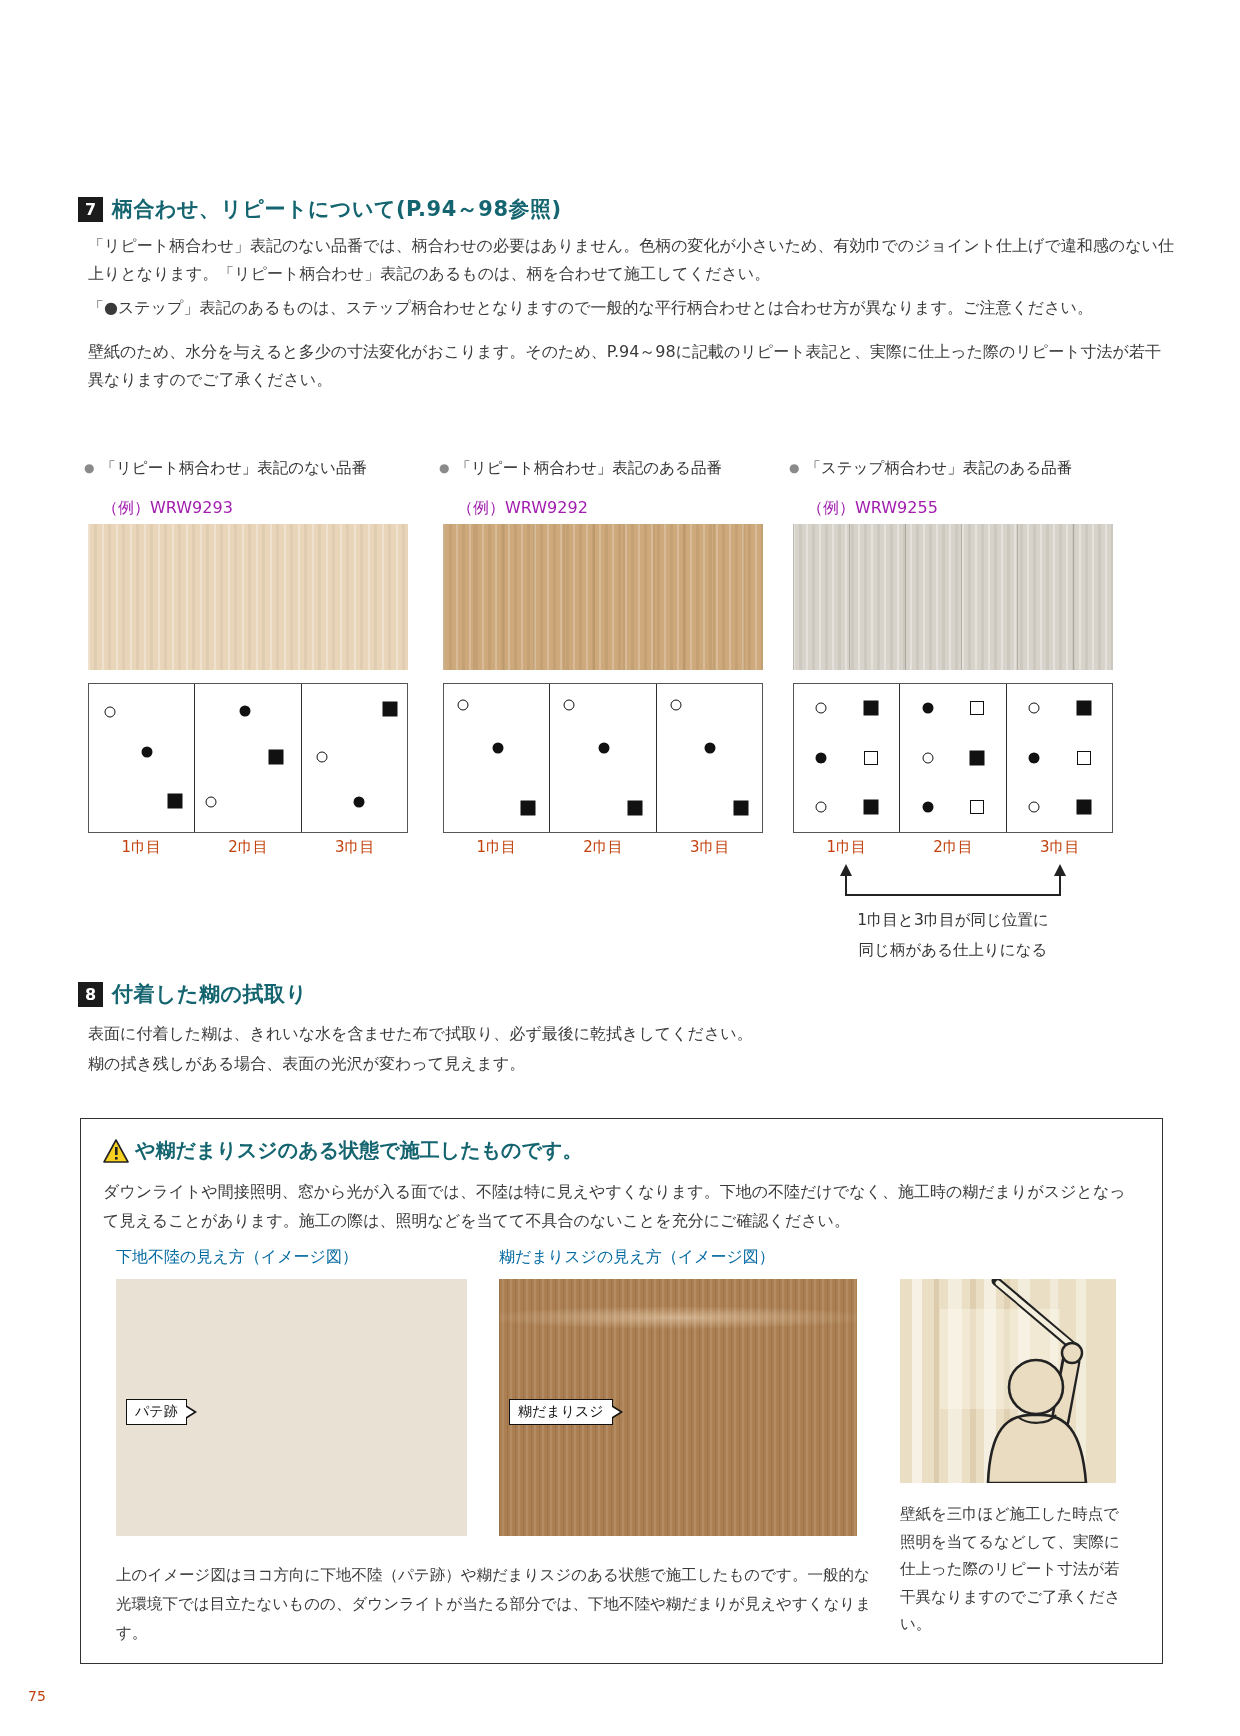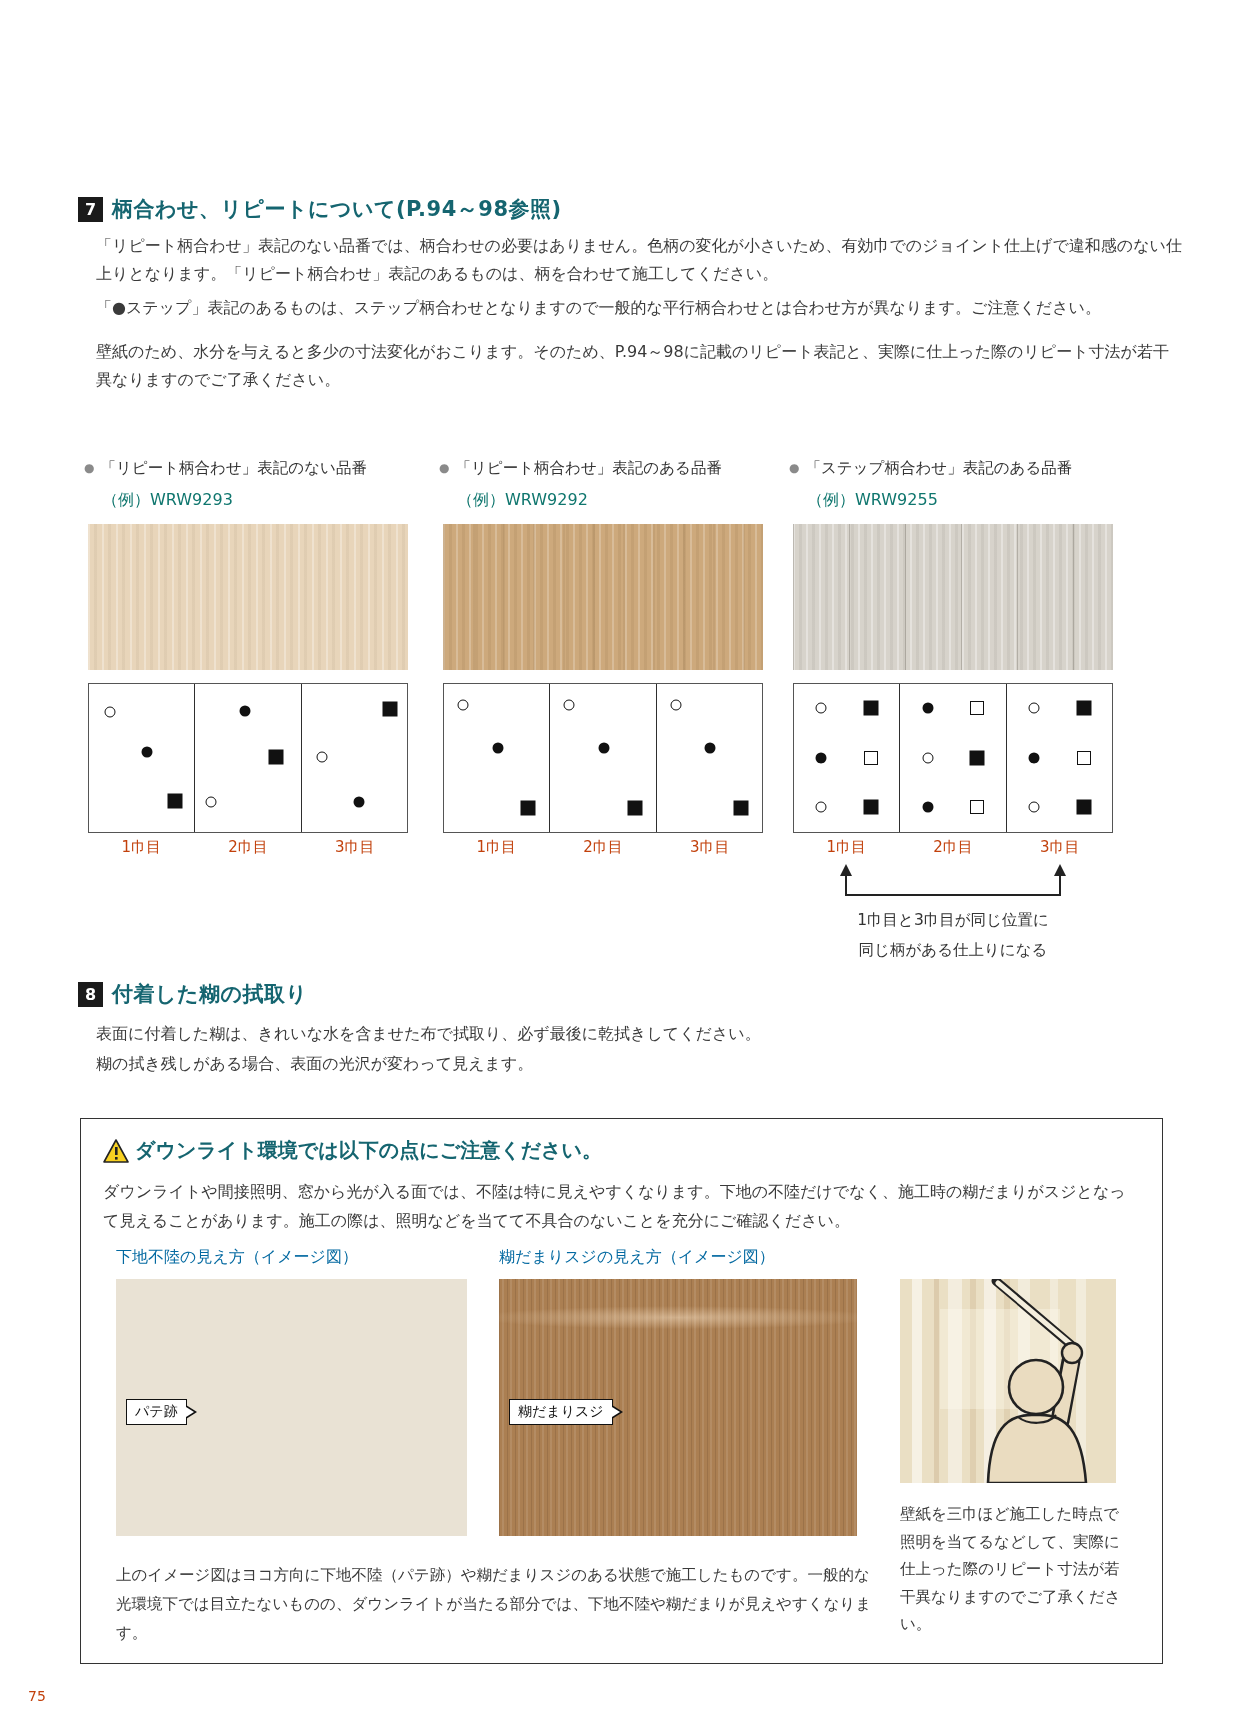--- a/index.html
+++ b/index.html
@@ -5,33 +5,33 @@
   html,body{margin:0;padding:0;background:#fff;}
   body{font-family:"DejaVu Sans","Liberation Sans",sans-serif;color:#3a3a3a;}
   .page{position:relative;width:1240px;height:1736px;background:#ffffff;overflow:hidden;}
 
   
   .sec-head{position:absolute;left:78px;display:flex;align-items:center;}
   .sec-badge{width:25px;height:25px;background:#1b1b1b;color:#fff;font-size:16px;font-weight:bold;
              display:flex;align-items:center;justify-content:center;margin-right:9px;flex:0 0 auto;}
   .sec-title{font-size:21px;font-weight:bold;color:#156570;letter-spacing:.5px;}
 
-  .para{position:absolute;left:96px;width:1086px;font-size:16px;line-height:28px;color:#3a3a3a;}
+  .para{position:absolute;left:88px;width:1086px;font-size:16px;line-height:28px;color:#3a3a3a;}
 
   .note-row{position:absolute;left:78px;width:1086px;display:flex;align-items:center;}
   .note-box{border:1.5px solid #156570;color:#156570;font-size:14px;font-weight:bold;
             padding:2px 10px;margin-right:12px;flex:0 0 auto;}
   .note-text{font-size:16px;color:#3a3a3a;}
 
   
   .excol{position:absolute;top:458px;width:320px;height:520px;}
   .excol.c1{left:88px;}  .excol.c2{left:443px;}  .excol.c3{left:793px;}
   .ex-head{position:absolute;top:0;left:-4px;font-size:15.5px;color:#333;display:flex;align-items:flex-start;}
   .bullet{color:#8a8a8a;font-size:12px;margin:3px 6px 0 0;}
-  .ex-code{position:absolute;top:32px;left:14px;font-size:16px;color:#0f766e;}
+  .ex-code{position:absolute;top:40px;left:14px;font-size:16px;color:#a21caf;}
   .sample{position:absolute;top:66px;left:0;width:320px;height:146px;}
   .sample.s1{background-image:
       repeating-linear-gradient(90deg, rgba(255,255,255,.30) 0 2px, rgba(255,255,255,0) 2px 6px,
         rgba(90,70,40,.06) 6px 9px, rgba(255,255,255,0) 9px 14px);}
   .sample.s2{background-image:
       repeating-linear-gradient(90deg, rgba(80,55,25,.08) 0 2px, rgba(255,255,255,0) 2px 30px),
       repeating-linear-gradient(90deg, rgba(255,255,255,.22) 0 2px, rgba(255,255,255,0) 2px 6px,
         rgba(90,60,20,.08) 6px 9px, rgba(255,255,255,0) 9px 13px);}
   .sample.s3{background-image:
       repeating-linear-gradient(90deg, rgba(110,105,95,.35) 0 1px, rgba(255,255,255,0) 1px 56px),
@@ -225,21 +225,21 @@
   <div class="para" style="top:1020px;">表面に付着した糊は、きれいな水を含ませた布で拭取り、必ず最後に乾拭きしてください。</div>
   <div class="para" style="top:1050px;">糊の拭き残しがある場合、表面の光沢が変わって見えます。</div>
 
   <div class="warnbox">
     <div class="warn-title-row">
       <svg width="26" height="24" viewBox="0 0 26 24">
         <polygon points="13,1 25,23 1,23" fill="#f7d021" stroke="#222" stroke-width="1.6" stroke-linejoin="round"></polygon>
         <rect x="12" y="8" width="2.6" height="8" fill="#222"></rect>
         <rect x="12" y="18" width="2.6" height="2.6" fill="#222"></rect>
       </svg>
-      <div class="warn-title">ダウンライト環境では以下の点にご注意ください。</div>
+      <div class="warn-title">や糊だまりスジのある状態で施工したものです。</div>
     </div>
     <div class="warn-body">ダウンライトや間接照明、窓から光が入る面では、不陸は特に見えやすくなります。下地の不陸だけでなく、施工時の糊だまりがスジとなって見えることがあります。施工の際は、照明などを当てて不具合のないことを充分にご確認ください。</div>
 
     <div class="img-caption cap-left">下地不陸の見え方（イメージ図）</div>
     <div class="img-caption cap-mid">糊だまりスジの見え方（イメージ図）</div>
 
     <div class="photo left"></div>
     <div class="photo mid"></div>
 
     <div class="callout co-left">パテ跡</div>

